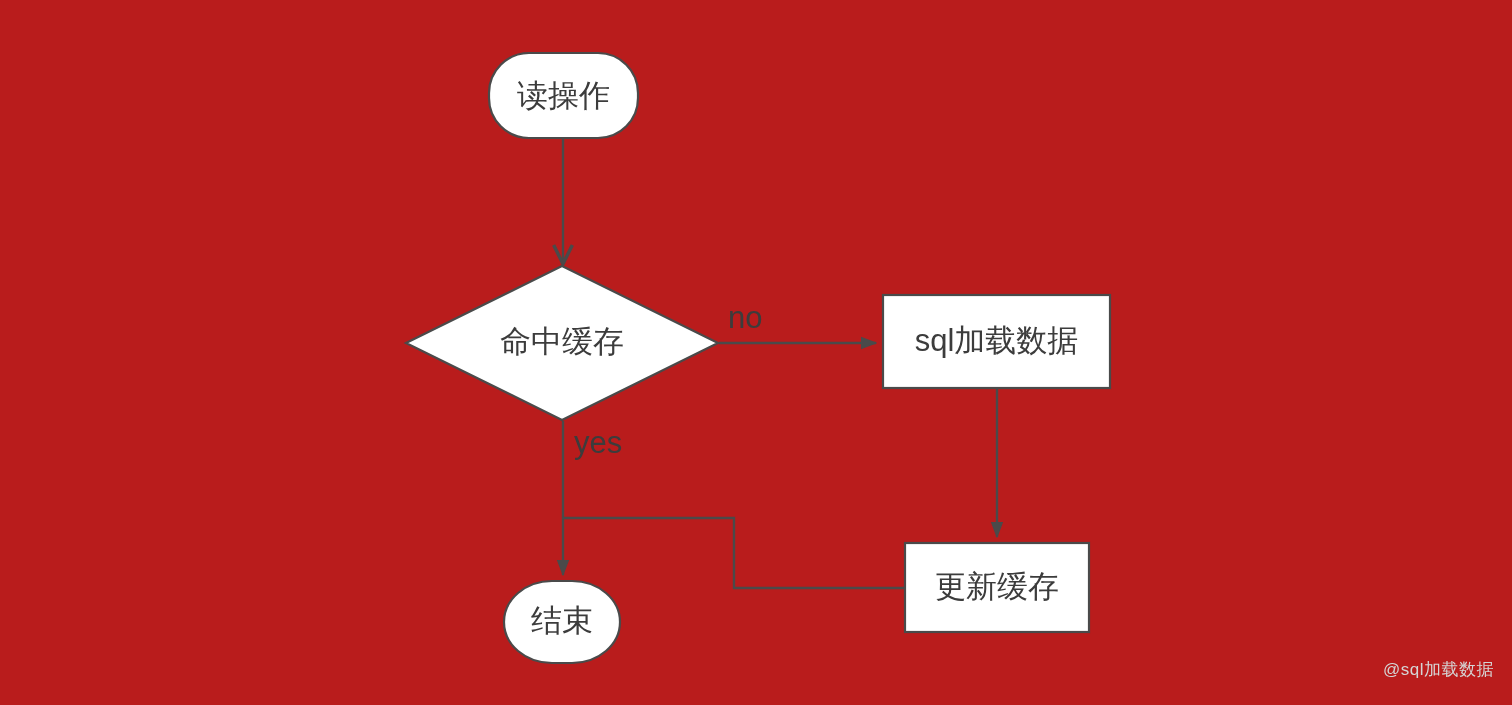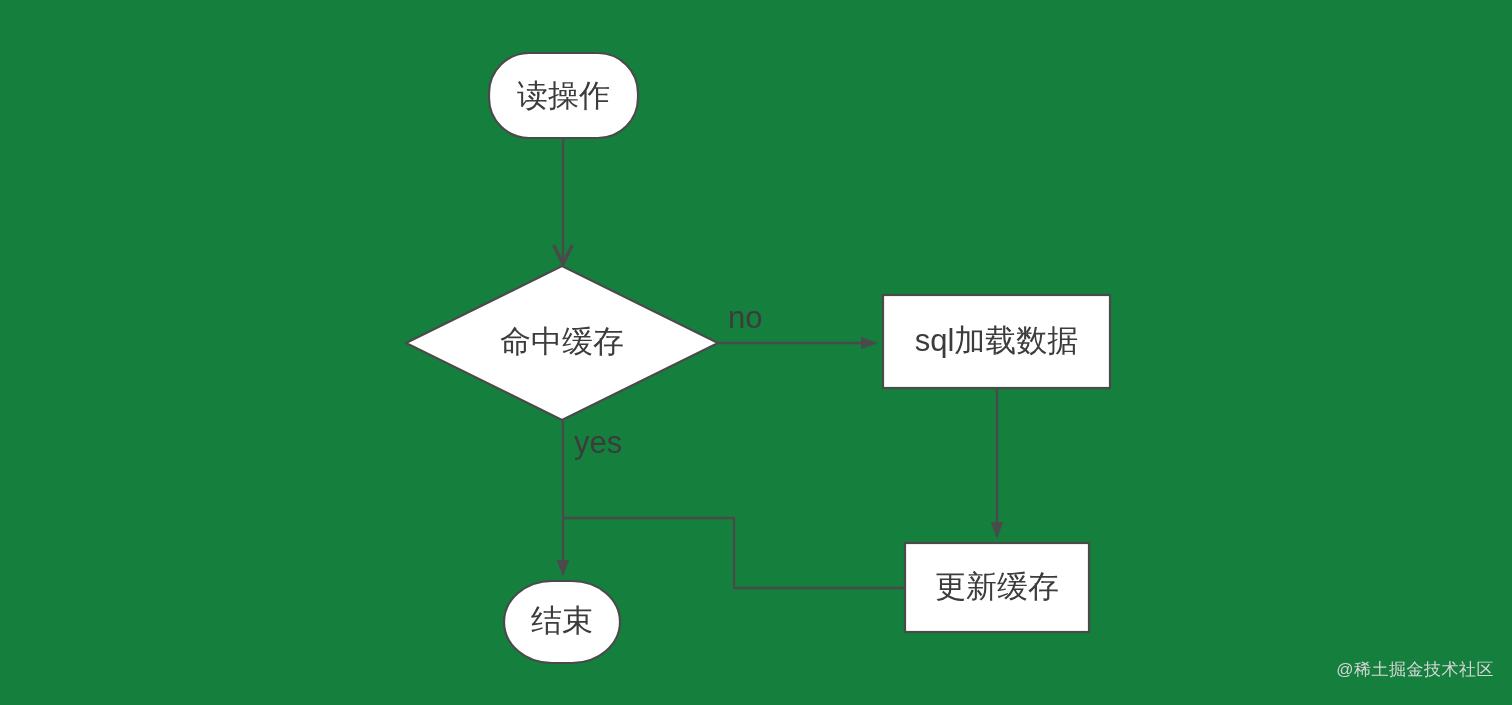--- a/index.html
+++ b/index.html
@@ -11,21 +11,21 @@
   body {
     width: 1512px;
     height: 705px;
     overflow: hidden;
     font-family: "Liberation Sans", "DejaVu Sans", sans-serif;
   }
   #canvas {
     position: relative;
     width: 1512px;
     height: 705px;
-    background: #15803d;
+    background: #b91c1c;
   }
   #flow-svg {
     position: absolute;
     left: 0;
     top: 0;
     width: 1512px;
     height: 705px;
     display: block;
   }
   .node-shape {
@@ -115,15 +115,15 @@
       <rect class="node-shape" x="504" y="581" width="116" height="82" rx="48" ry="41"></rect>
       <text class="node-label" x="562" y="623">结束</text>
     </g>
 
     <text class="edge-label" x="728" y="320" text-anchor="start">no</text>
 
     <text class="edge-label" x="574" y="445" text-anchor="start">yes</text>
 
   </svg>
 
-  <div class="watermark-text">@稀土掘金技术社区</div>
+  <div class="watermark-text">@sql加载数据</div>
 
 </div>
 
 </body></html>

